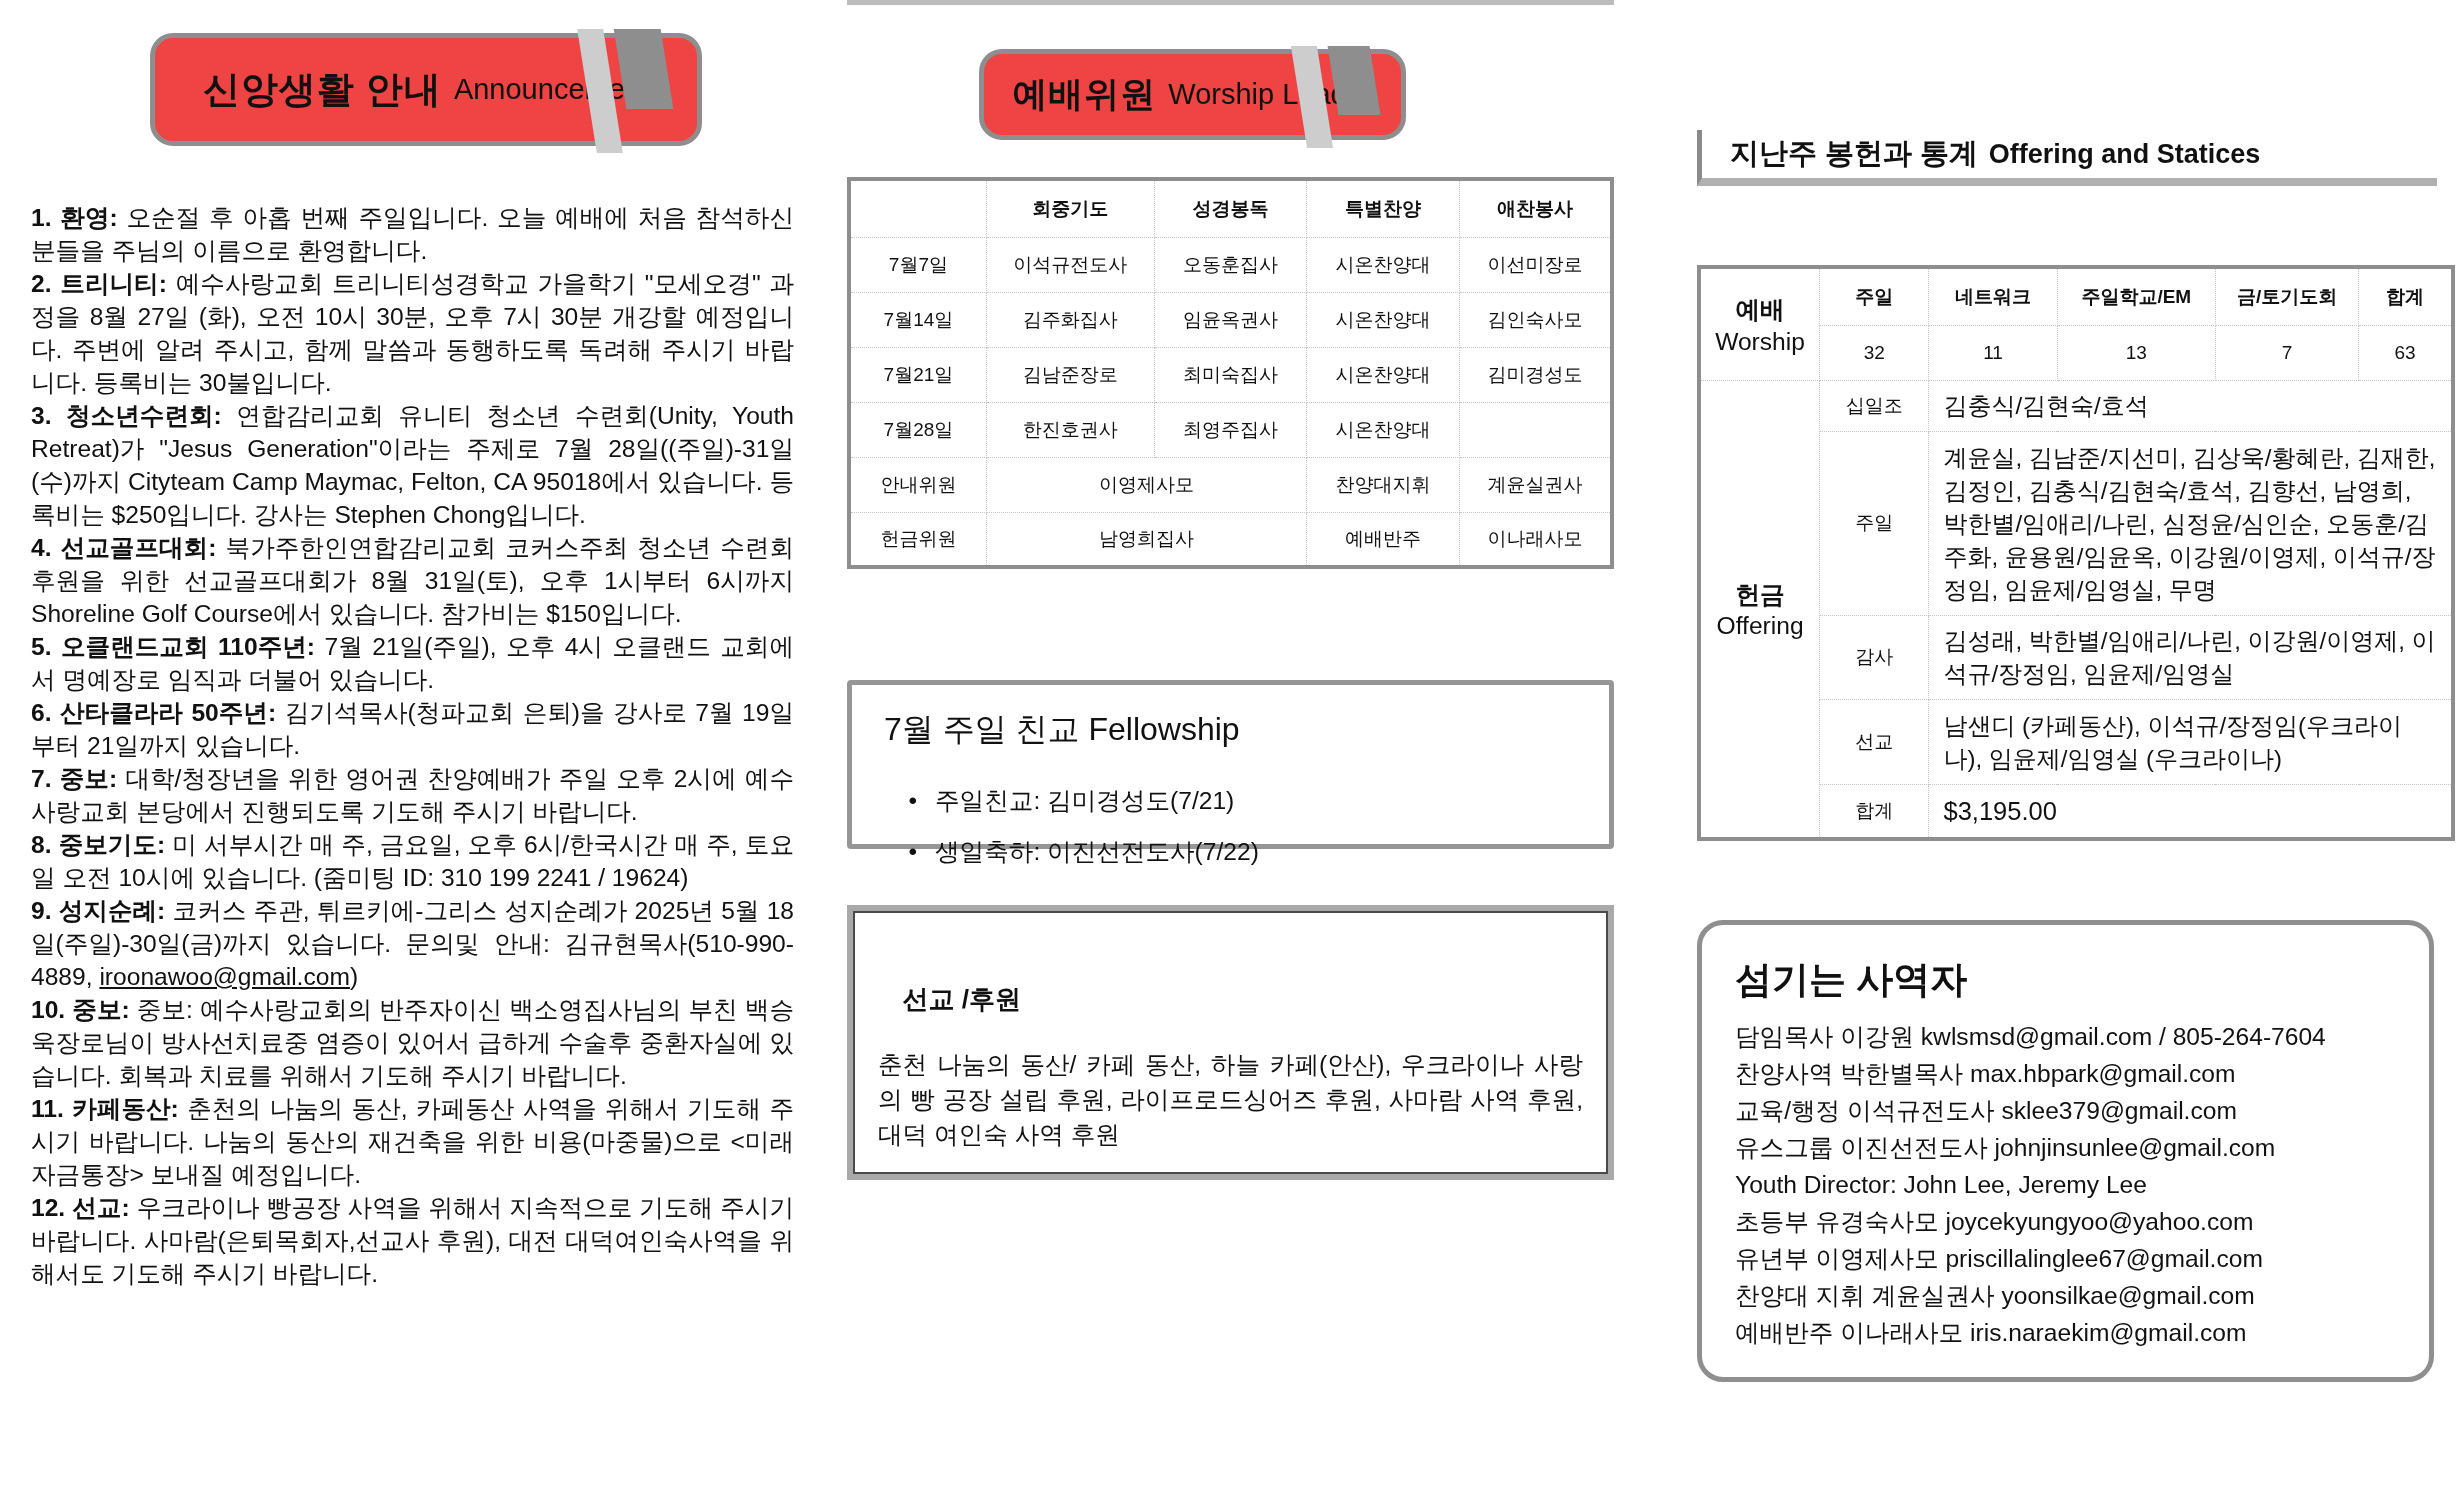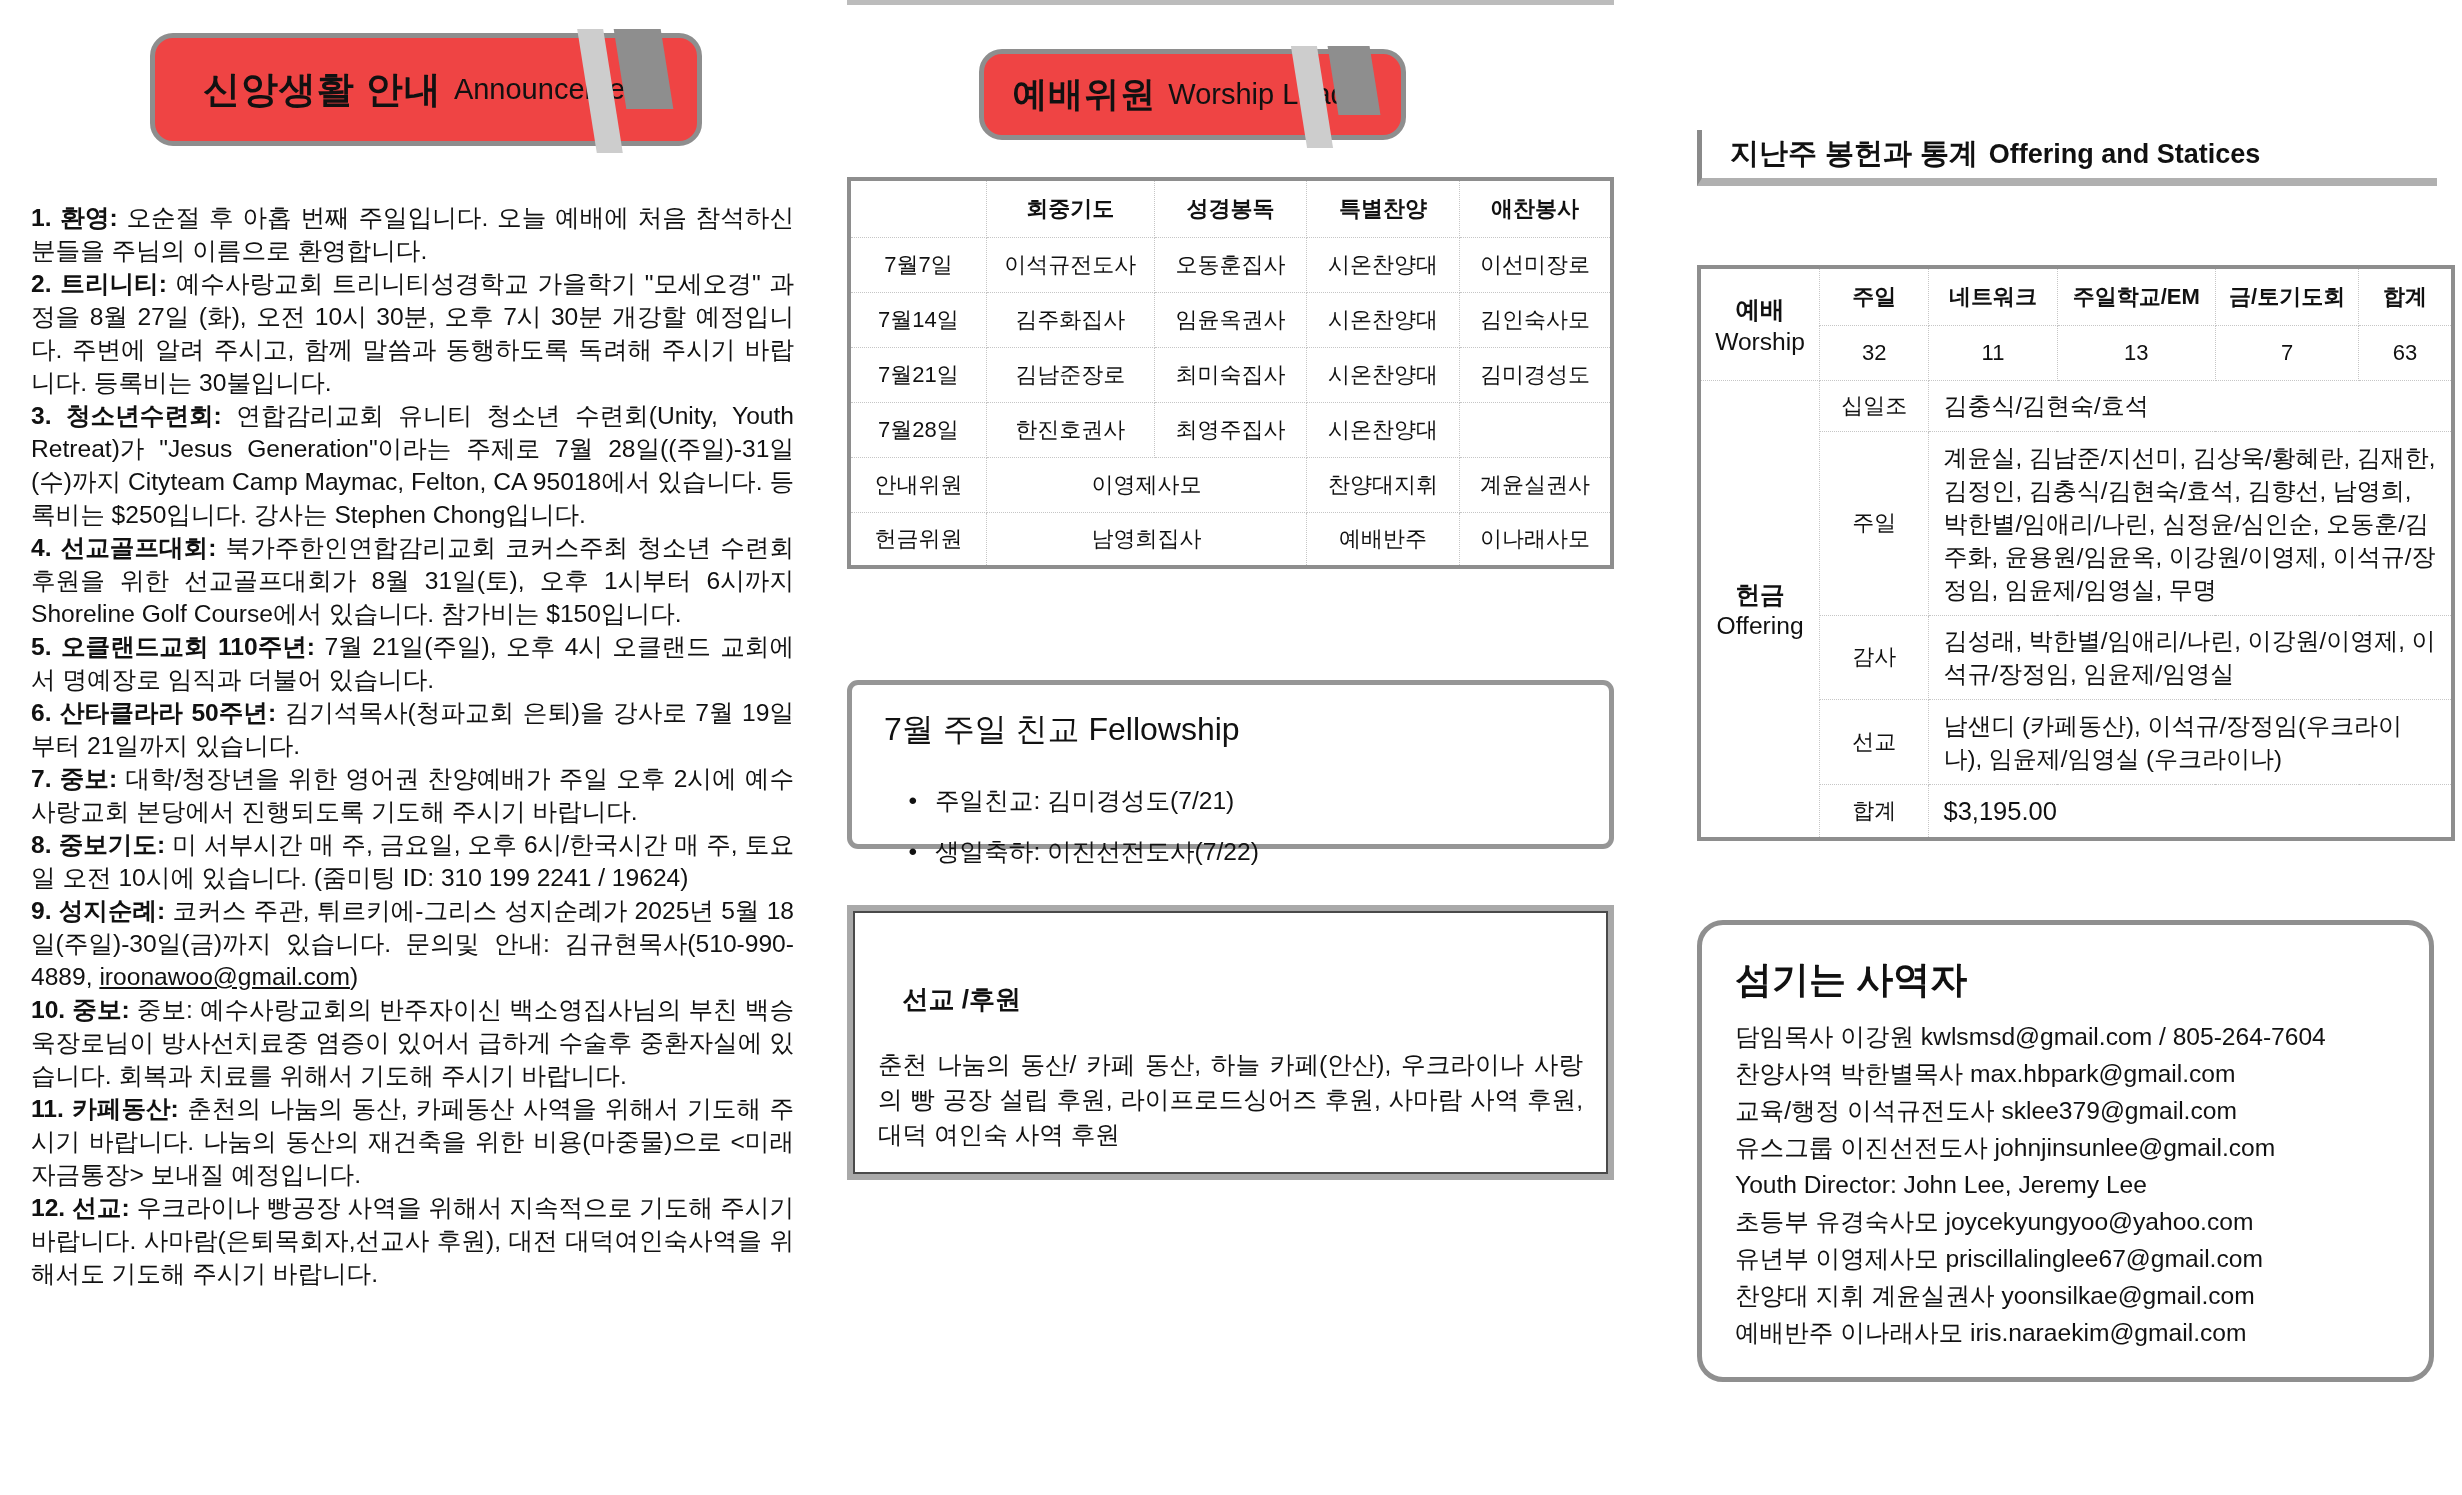--- a/index.html
+++ b/index.html
@@ -37,28 +37,28 @@
   .col-mid{ position:absolute; left:847px; top:0; width:767px; }
   .mid-topline{ height:5.3px; width:100%; background:#bcbcbc; }
   .col-mid .pill-header{ width:427px; height:91px; margin:44px 0 0 132px; }
   .col-mid .pill-header .ko{ font-size:35px; }
   .col-mid .pill-header .ribbon-light{ right:76px; }
   .col-mid .pill-header .ribbon-dark{ right:26px; bottom:21px; width:42px; }
 
   table.sheet{ border-collapse:collapse; width:100%; background:#fff; }
   table.sheet, table.sheet td, table.sheet th{ border:0.9px dotted #c6c6c6; }
   table.sheet{ border:4.4px solid #8e8e8e; }
-  table.sheet th, table.sheet td{ font-size:22px; text-align:center; vertical-align:middle; padding:5.3px 8.8px; }
+  table.sheet th, table.sheet td{ font-size:19px; text-align:center; vertical-align:middle; padding:5.3px 8.8px; }
   table.sheet th{ font-weight:bold; }
 
   .worship-table{ margin-top:37px; }
   .worship-table tr{ height:55px; }
   .worship-table tr.head{ height:58px; }
 
-  .fellowship-box{ margin-top:111px; height:169px; border:5.3px solid #969696; border-radius:11px; padding:23px 16px 0 32px; }
+  .fellowship-box{ margin-top:111px; height:169px; border:5.3px solid #969696; border-radius:4px; padding:23px 16px 0 32px; }
   .fellowship-title{ font-size:32px; font-weight:normal; }
   .fellowship-list{ margin-top:23px; }
   .fellowship-item{ font-size:24.6px; line-height:51px; padding-left:51px; position:relative; }
   .fellowship-item::before{ content:"•"; position:absolute; left:24.6px; }
 
   .mission-header{ margin-top:63px; height:55px; width:100%; }
   .mission-box-outer{ margin-top:56px; border:6.2px solid #a9a9a9; }
   .mission-box-inner{ border:2.6px solid #4a4a4a; padding:21px 23px 19.3px 23px; min-height:120px; }
   .mission-box-title{ font-size:26px; font-weight:bold; padding-left:24.6px;margin-top:48px; }
   .mission-box-body{ font-size:24.6px; line-height:35px; margin-top:30px; text-align:justify; }

